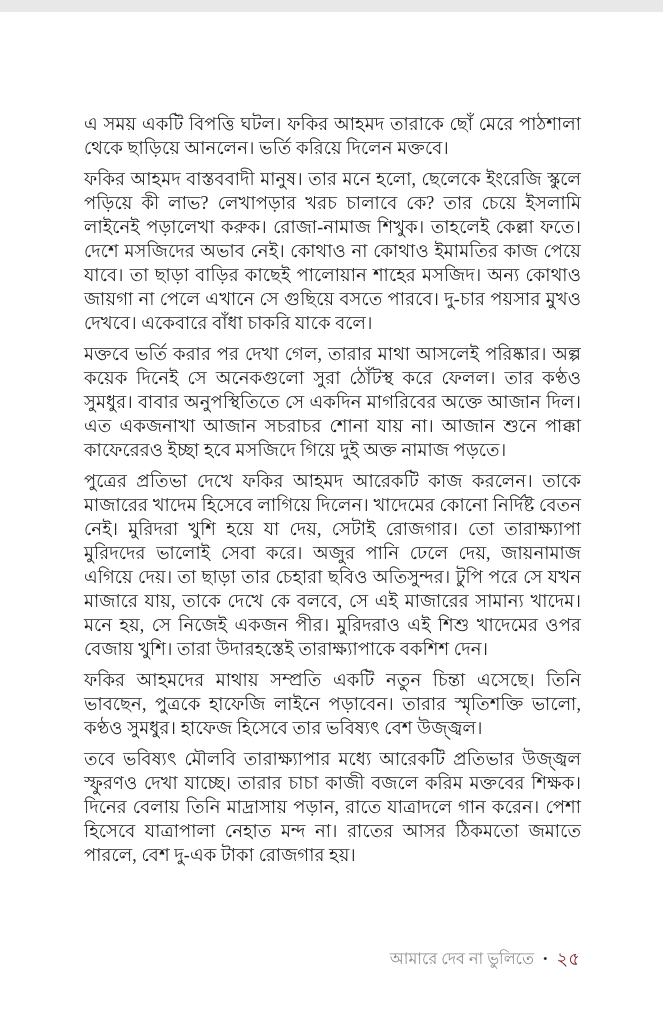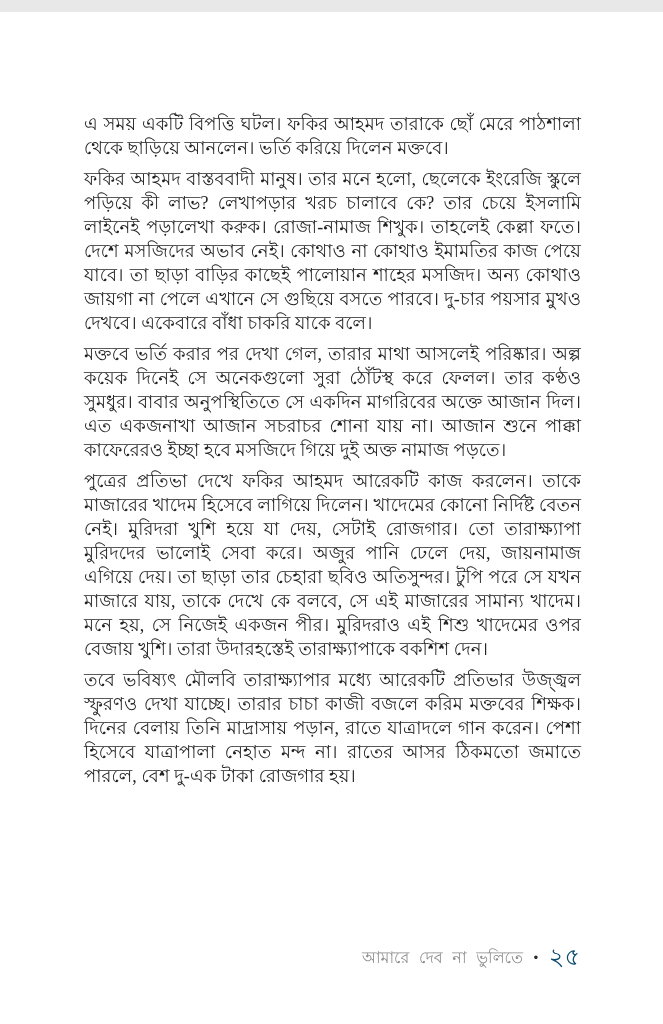--- a/index.html
+++ b/index.html
@@ -34,44 +34,44 @@
   }
   .footer {
     position: absolute;
     right: 83px;
     top: 936px;
     display: flex;
     align-items: center;
     gap: 9px;
     font-size: 16px;
     line-height: 22px;
-    font-family: Liberation Mono, monospace;
   }
   .book-title {
     color: #8d8d8d;
   }
   .bullet {
     color: #2b2b2b;
     font-size: 13px;
     line-height: 22px;
   }
   .page-number {
-    color: #0c4a6e;
-    font-size: 24px;
+    color: #7f1d1d;
+    font-size: 18px;
   }
 </style>
 </head>
 <body>
 
 <div class="page">
   <main class="content">
     <p class="para">এ সময় একটি বিপত্তি ঘটল। ফকির আহমদ তারাকে ছোঁ মেরে পাঠশালা থেকে ছাড়িয়ে আনলেন। ভর্তি করিয়ে দিলেন মক্তবে।</p>
     <p class="para">ফকির আহমদ বাস্তববাদী মানুষ। তার মনে হলো, ছেলেকে ইংরেজি স্কুলে পড়িয়ে কী লাভ? লেখাপড়ার খরচ চালাবে কে? তার চেয়ে ইসলামি লাইনেই পড়ালেখা করুক। রোজা-নামাজ শিখুক। তাহলেই কেল্লা ফতে। দেশে মসজিদের অভাব নেই। কোথাও না কোথাও ইমামতির কাজ পেয়ে যাবে। তা ছাড়া বাড়ির কাছেই পালোয়ান শাহের মসজিদ। অন্য কোথাও জায়গা না পেলে এখানে সে গুছিয়ে বসতে পারবে। দু-চার পয়সার মুখও দেখবে। একেবারে বাঁধা চাকরি যাকে বলে।</p>
     <p class="para">মক্তবে ভর্তি করার পর দেখা গেল, তারার মাথা আসলেই পরিষ্কার। অল্প কয়েক দিনেই সে অনেকগুলো সুরা ঠোঁটস্থ করে ফেলল। তার কণ্ঠও সুমধুর। বাবার অনুপস্থিতিতে সে একদিন মাগরিবের অক্তে আজান দিল। এত একজনাখা আজান সচরাচর শোনা যায় না। আজান শুনে পাক্কা কাফেরেরও ইচ্ছা হবে মসজিদে গিয়ে দুই অক্ত নামাজ পড়তে।</p>
     <p class="para">পুত্রের প্রতিভা দেখে ফকির আহমদ আরেকটি কাজ করলেন। তাকে মাজারের খাদেম হিসেবে লাগিয়ে দিলেন। খাদেমের কোনো নির্দিষ্ট বেতন নেই। মুরিদরা খুশি হয়ে যা দেয়, সেটাই রোজগার। তো তারাক্ষ্যাপা মুরিদদের ভালোই সেবা করে। অজুর পানি ঢেলে দেয়, জায়নামাজ এগিয়ে দেয়। তা ছাড়া তার চেহারা ছবিও অতিসুন্দর। টুপি পরে সে যখন মাজারে যায়, তাকে দেখে কে বলবে, সে এই মাজারের সামান্য খাদেম। মনে হয়, সে নিজেই একজন পীর। মুরিদরাও এই শিশু খাদেমের ওপর বেজায় খুশি। তারা উদারহস্তেই তারাক্ষ্যাপাকে বকশিশ দেন।</p>
+    <p class="para">ফকির আহমদের মাথায় সম্প্রতি একটি নতুন চিন্তা এসেছে। তিনি ভাবছেন, পুত্রকে হাফেজি লাইনে পড়াবেন। তারার স্মৃতিশক্তি ভালো, কণ্ঠও সুমধুর। হাফেজ হিসেবে তার ভবিষ্যৎ বেশ উজ্জ্বল।</p>
     <p class="para">তবে ভবিষ্যৎ মৌলবি তারাক্ষ্যাপার মধ্যে আরেকটি প্রতিভার উজ্জ্বল স্ফুরণও দেখা যাচ্ছে। তারার চাচা কাজী বজলে করিম মক্তবের শিক্ষক। দিনের বেলায় তিনি মাদ্রাসায় পড়ান, রাতে যাত্রাদলে গান করেন। পেশা হিসেবে যাত্রাপালা নেহাত মন্দ না। রাতের আসর ঠিকমতো জমাতে পারলে, বেশ দু-এক টাকা রোজগার হয়।</p>
   </main>
 
   <footer class="footer">
     <span class="book-title">আমারে দেব না ভুলিতে</span>
     <span class="bullet">•</span>
     <span class="page-number">২৫</span>
   </footer>
 </div>
 

